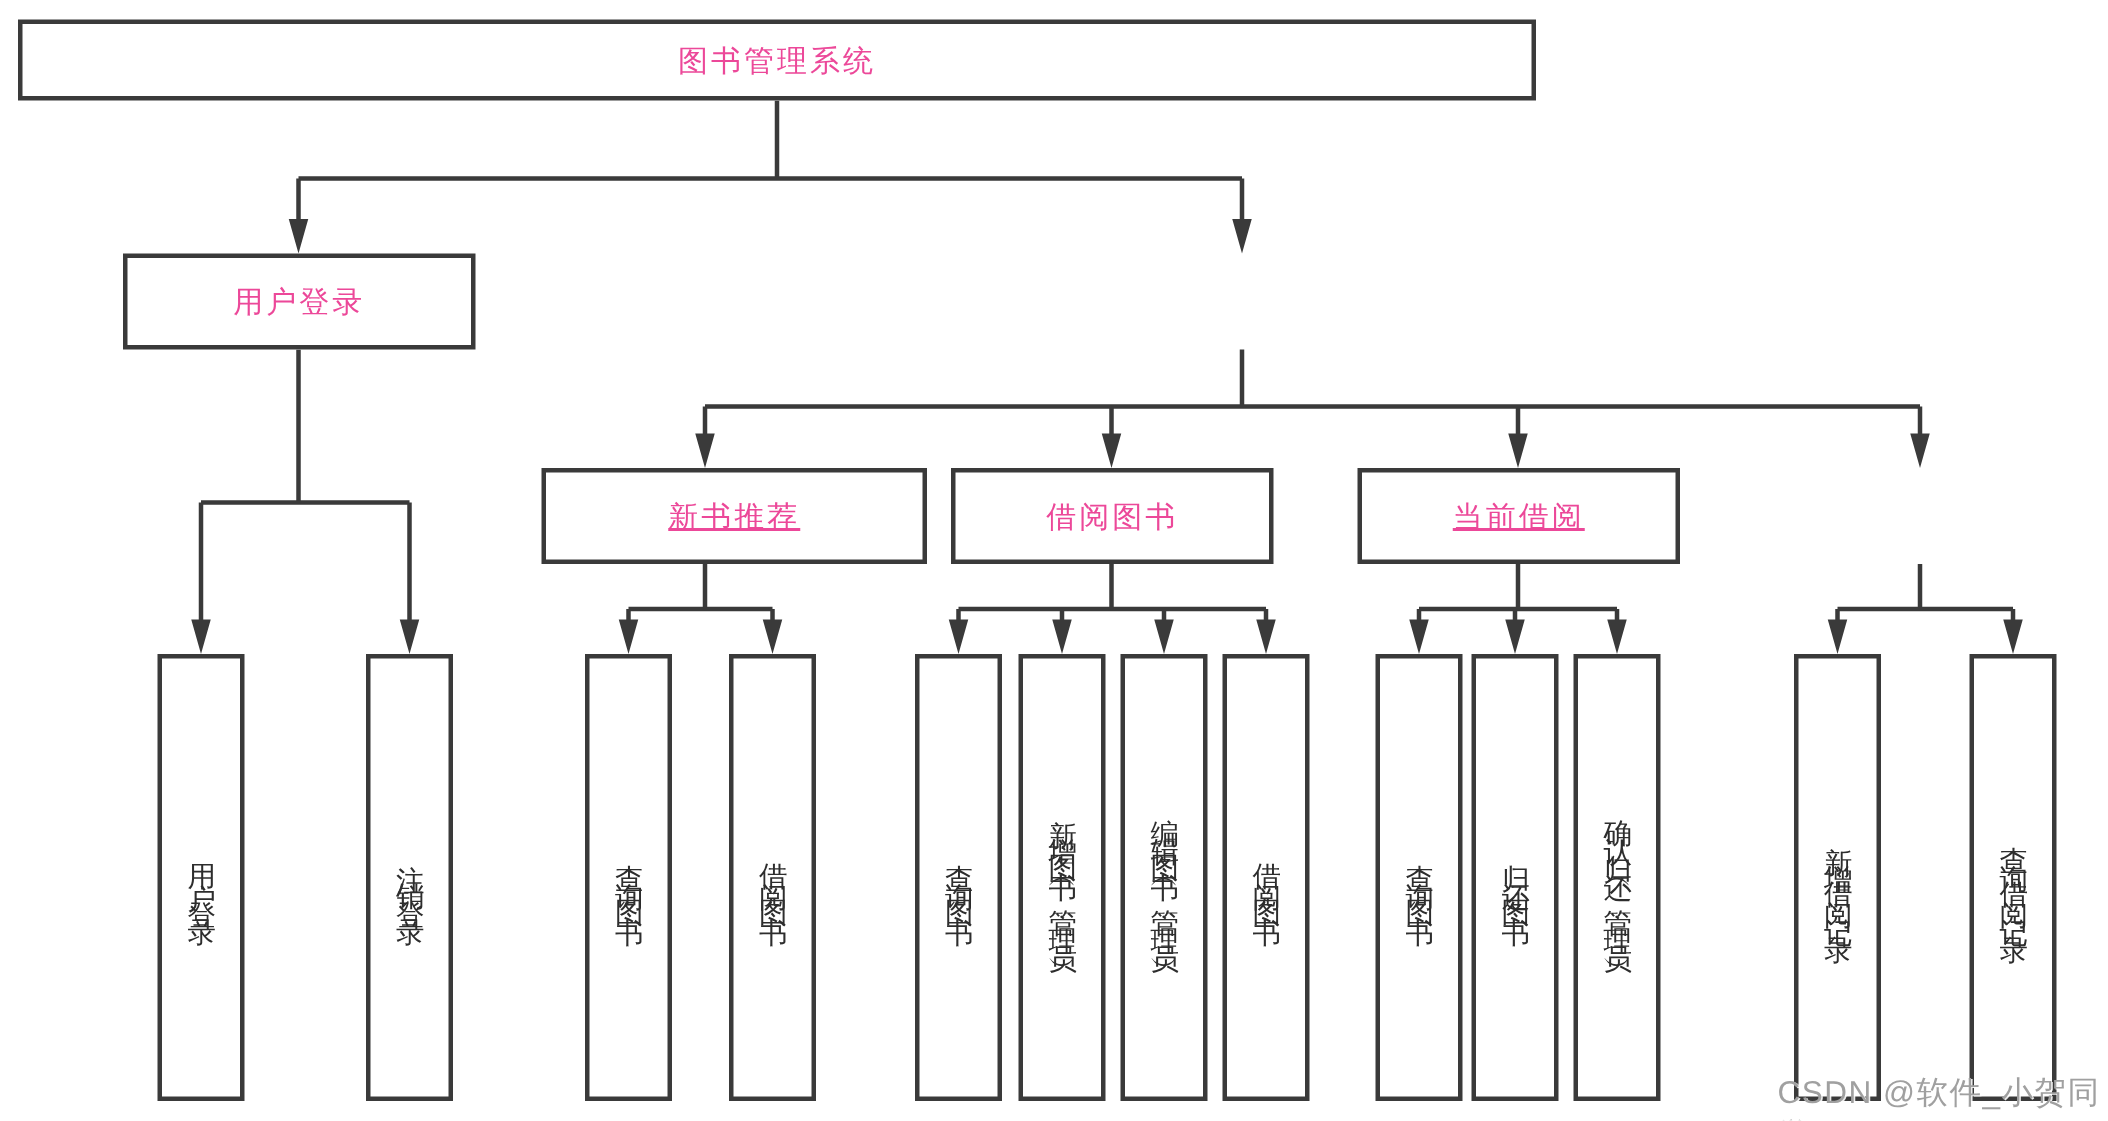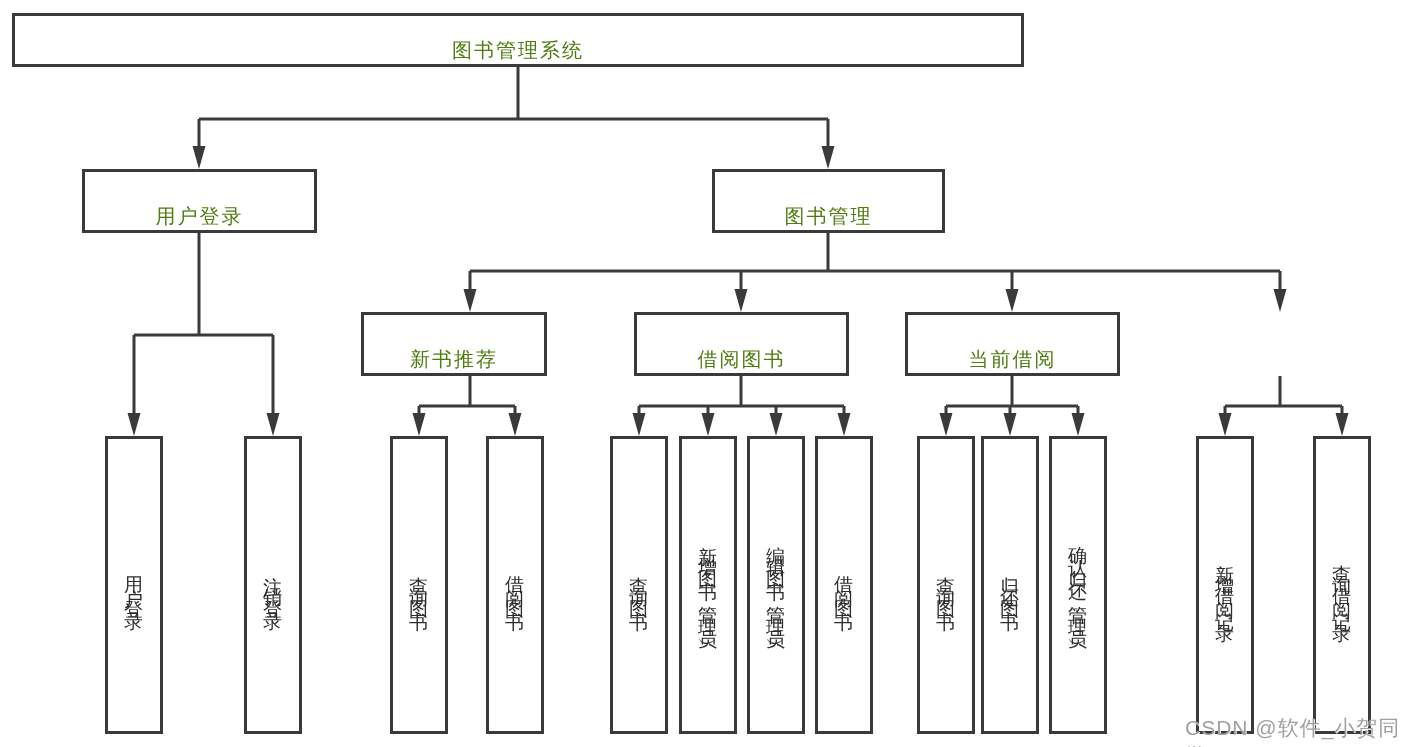--- a/index.html
+++ b/index.html
@@ -13,25 +13,25 @@
   }
   .wires { position: absolute; left: 0; top: 0; width: 1405px; height: 747px; }
   .wires path.lines { stroke: #3a3a3a; stroke-width: 3; fill: none; }
   .wires path.heads { fill: #3a3a3a; stroke: none; }
   .node {
     position: absolute;
     box-sizing: border-box;
     background: #ffffff;
     border: 3px solid #3a3a3a;
     display: flex;
-    align-items: flex-end;
+    align-items: center;
     justify-content: center;
     font-size: 20px;
     letter-spacing: 2px;
-    color: #4d7c0f;
+    color: #ec4899;
     z-index: 2;
   }
   .vnode {
     position: absolute;
     box-sizing: border-box;
     background: #ffffff;
     border: 3px solid #3a3a3a;
     width: 58px;
     height: 298px;
     top: 436px;
@@ -94,31 +94,28 @@
       M1218.5 413 L1231.5 413 L1225 436 Z M1335.5 413 L1348.5 413 L1342 436 Z"></path>
   </svg>
 
   <div class="node" style="left:12px; top:13px; width:1012px; height:54px;">
     <span>图书管理系统</span>
   </div>
 
   <div class="node" style="left:82px; top:169px; width:235px; height:64px;">
     <span>用户登录</span>
   </div>
-  <div class="node" style="left:712px; top:169px; width:233px; height:64px;">
-    <span>图书管理</span>
-  </div>
 
-  <div class="node" style="left:361px; top:312px; width:186px; height:64px;">
+  <div class="node" style="left:361px; top:312px; width:257px; height:64px;text-decoration:underline;">
     <span>新书推荐</span>
   </div>
   <div class="node" style="left:634px; top:312px; width:215px; height:64px;">
     <span>借阅图书</span>
   </div>
-  <div class="node" style="left:905px; top:312px; width:215px; height:64px;">
+  <div class="node" style="left:905px; top:312px; width:215px; height:64px;text-decoration:underline;">
     <span>当前借阅</span>
   </div>
 
   <div class="vnode" style="left:105px;">
     <span class="vtext">用户登录</span>
   </div>
   <div class="vnode" style="left:244px;">
     <span class="vtext">注销登录</span>
   </div>
 

